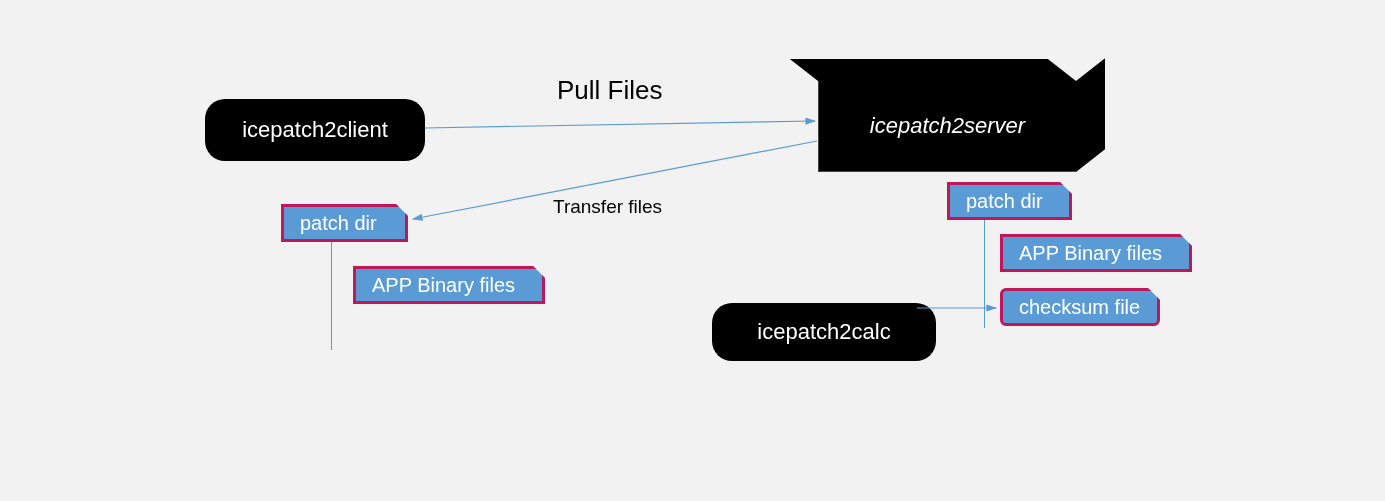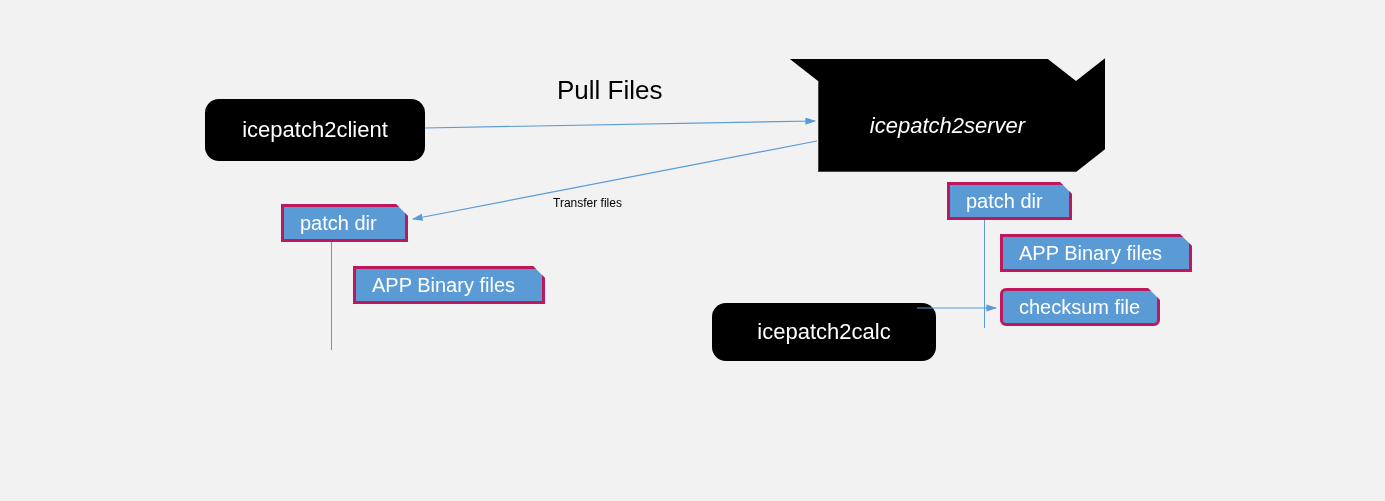--- a/index.html
+++ b/index.html
@@ -20,21 +20,21 @@
       font-weight: 400;
     }
     .black-box {
       position: absolute;
       background: #000;
       color: #fff;
       font-size: 22px;
       display: flex;
       align-items: center;
       justify-content: center;
-      border-radius: 14px;
+      border-radius: 20px;
     }
     .client-box {
       left: 205px;
       top: 99px;
       width: 220px;
       height: 62px;
     }
     .calc-box {
       left: 712px;
       top: 278px;
@@ -115,21 +115,21 @@
       left: 984px;
       top: 220px;
       width: 1px;
       height: 108px;
       background: #5b9bd5;
     }
     .label-transfer {
       position: absolute;
       left: 553px;
       top: 196px;
-      font-size: 12px;
+      font-size: 19px;
       color: #000;
     }
     svg.arrows {
       position: absolute;
       left: 0;
       top: 0;
       width: 1385px;
       height: 501px;
       pointer-events: none;
     }

